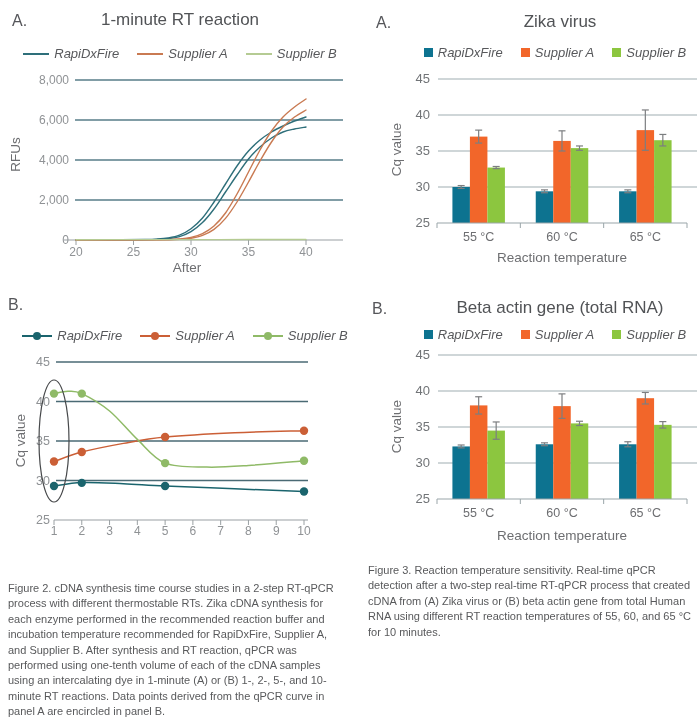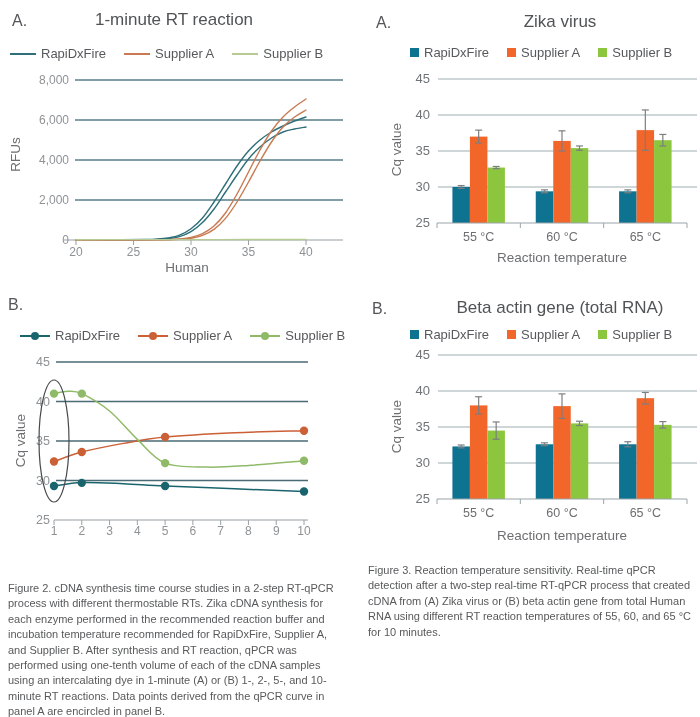--- a/index.html
+++ b/index.html
@@ -2,21 +2,21 @@
 <html><head>
 <meta charset="utf-8">
 <style>
   html,body{margin:0;padding:0;background:#ffffff;}
   .page{position:relative;width:700px;height:717px;background:#ffffff;overflow:hidden;
         font-family:"Liberation Sans",sans-serif;}
   .panel{position:absolute;width:350px;height:290px;}
   .chartsvg{position:absolute;left:0;top:0;}
   .letter{position:absolute;font-size:16px;color:#55565a;}
   .title{position:absolute;font-size:17px;color:#515356;text-align:center;white-space:nowrap;}
-  .legend{position:absolute;display:flex;gap:18px;left:0;right:0;}
+  .legend{position:absolute;display:flex;justify-content:center;gap:18px;left:0;right:0;font-style:italic;}
   .li{display:flex;align-items:center;gap:5px;}
   .sw-sq{width:9px;height:9px;display:inline-block;}
   .sw-line{position:relative;width:30px;height:2px;display:inline-block;}
   .sw-long{width:26px;}
   .sw-dot{position:absolute;left:11px;top:-3px;width:8px;height:8px;border-radius:50%;}
   .ll{font-size:13px;color:#57585b;white-space:nowrap;}
   .xlab{position:absolute;font-size:13.5px;color:#6d6e71;text-align:center;}
   .ylab{position:absolute;font-size:13.5px;color:#6d6e71;width:80px;text-align:center;
         transform:rotate(-90deg);}
   .caption{position:absolute;margin:0;font-size:11px;line-height:15.4px;color:#58595b;}
@@ -48,37 +48,37 @@
         <text x="248.5" y="256" text-anchor="middle" font-size="12" fill="#8f9295" font-family="&quot;Liberation Sans&quot;,sans-serif">35</text>
         <line x1="306" y1="240" x2="306" y2="245" stroke="#9aa0a3" stroke-width="1"></line>
         <text x="306" y="256" text-anchor="middle" font-size="12" fill="#8f9295" font-family="&quot;Liberation Sans&quot;,sans-serif">40</text>
         <path d="M76 239.8C83.66666666666667 239.78333333333333 110.5 239.75 122 239.7C133.5 239.64999999999998 139.25 239.6 145 239.5C150.75 239.4 152.66666666666666 239.35 156.5 239.1C160.33333333333334 238.85 164.16666666666666 238.65 168 238C171.83333333333334 237.35 175.66666666666666 236.73333333333332 179.5 235.2C183.33333333333334 233.66666666666666 187.16666666666666 231.66666666666669 191 228.8C194.83333333333334 225.93333333333334 198.66666666666666 222.46666666666667 202.5 218C206.33333333333334 213.53333333333333 210.16666666666666 207.66666666666666 214 202C217.83333333333334 196.33333333333334 221.66666666666666 190 225.5 184C229.33333333333334 178 233.16666666666666 171.5 237 166C240.83333333333334 160.5 244.66666666666666 155.33333333333334 248.5 151C252.33333333333334 146.66666666666666 256.1666666666667 143.16666666666666 260 140C263.8333333333333 136.83333333333334 267.6666666666667 134.33333333333334 271.5 132C275.3333333333333 129.66666666666666 279.1666666666667 127.83333333333333 283 126C286.8333333333333 124.16666666666667 290.6666666666667 122.5 294.5 121C298.3333333333333 119.5 304.0833333333333 117.66666666666667 306 117" fill="none" stroke="#2e6f7a" stroke-width="1.4" stroke-linecap="round"></path>
         <path d="M76 239.9C83.66666666666667 239.88333333333333 110.5 239.84333333333336 122 239.8C133.5 239.75666666666666 139.25 239.70666666666665 145 239.64C150.75 239.57333333333332 152.66666666666666 239.57333333333332 156.5 239.4C160.33333333333334 239.2266666666667 164.16666666666666 239.06666666666666 168 238.6C171.83333333333334 238.13333333333333 175.66666666666666 237.76666666666665 179.5 236.6C183.33333333333334 235.43333333333334 187.16666666666666 233.93333333333334 191 231.6C194.83333333333334 229.26666666666665 198.66666666666666 226.36666666666667 202.5 222.6C206.33333333333334 218.83333333333331 210.16666666666666 214.1 214 209C217.83333333333334 203.9 221.66666666666666 197.66666666666666 225.5 192C229.33333333333334 186.33333333333334 233.16666666666666 180.5 237 175C240.83333333333334 169.5 244.66666666666666 163.66666666666666 248.5 159C252.33333333333334 154.33333333333334 256.1666666666667 150.5 260 147C263.8333333333333 143.5 267.6666666666667 140.5 271.5 138C275.3333333333333 135.5 279.1666666666667 133.5 283 132C286.8333333333333 130.5 290.6666666666667 129.83333333333334 294.5 129C298.3333333333333 128.16666666666666 304.0833333333333 127.33333333333333 306 127" fill="none" stroke="#2e6f7a" stroke-width="1.4" stroke-linecap="round"></path>
         <path d="M76 239.9C87.5 239.89000000000001 129.66666666666666 239.89000000000001 145 239.84C160.33333333333334 239.79 162.25 239.74 168 239.6C173.75 239.45999999999998 175.66666666666666 239.36666666666667 179.5 239C183.33333333333334 238.63333333333333 187.16666666666666 238.3 191 237.4C194.83333333333334 236.5 198.66666666666666 235.5 202.5 233.6C206.33333333333334 231.7 210.16666666666666 229.43333333333334 214 226C217.83333333333334 222.56666666666666 221.66666666666666 218.33333333333334 225.5 213C229.33333333333334 207.66666666666666 233.16666666666666 200.83333333333334 237 194C240.83333333333334 187.16666666666666 244.66666666666666 179.33333333333334 248.5 172C252.33333333333334 164.66666666666666 256.1666666666667 156.83333333333334 260 150C263.8333333333333 143.16666666666666 267.6666666666667 136.5 271.5 131C275.3333333333333 125.5 279.1666666666667 121 283 117C286.8333333333333 113 290.6666666666667 110 294.5 107C298.3333333333333 104 304.0833333333333 100.33333333333333 306 99" fill="none" stroke="#c97a52" stroke-width="1.4" stroke-linecap="round"></path>
         <path d="M76 240C87.5 239.98333333333335 129.66666666666666 239.94 145 239.9C160.33333333333334 239.86 162.25 239.84333333333333 168 239.76C173.75 239.67666666666665 175.66666666666666 239.66 179.5 239.4C183.33333333333334 239.14000000000001 187.16666666666666 238.86666666666665 191 238.2C194.83333333333334 237.53333333333333 198.66666666666666 236.86666666666667 202.5 235.4C206.33333333333334 233.93333333333334 210.16666666666666 232.23333333333335 214 229.4C217.83333333333334 226.56666666666666 221.66666666666666 222.96666666666667 225.5 218.4C229.33333333333334 213.83333333333334 233.16666666666666 208.06666666666666 237 202C240.83333333333334 195.93333333333334 244.66666666666666 188.83333333333334 248.5 182C252.33333333333334 175.16666666666666 256.1666666666667 167.66666666666666 260 161C263.8333333333333 154.33333333333334 267.6666666666667 147.66666666666666 271.5 142C275.3333333333333 136.33333333333334 279.1666666666667 131.16666666666666 283 127C286.8333333333333 122.83333333333333 290.6666666666667 119.83333333333333 294.5 117C298.3333333333333 114.16666666666667 304.0833333333333 111.16666666666667 306 110" fill="none" stroke="#c97a52" stroke-width="1.4" stroke-linecap="round"></path>
         <path d="M76 239.7C85.58333333333333 239.69 114.33333333333333 239.65666666666664 133.5 239.64C152.66666666666666 239.62333333333333 171.83333333333334 239.61333333333332 191 239.6C210.16666666666666 239.58666666666667 229.33333333333334 239.57666666666665 248.5 239.56C267.6666666666667 239.54333333333335 296.4166666666667 239.51 306 239.5" fill="none" stroke="#b5cb93" stroke-width="1.4" stroke-linecap="round"></path>
       </svg>
     <div class="letter" style="left:12px;top:12px">A.</div>
-    <div class="title" style="left:24px;top:10px;width:300px">1-minute RT reaction</div>
+    <div class="title" style="left:30px;top:10px;width:300px">1-minute RT reaction</div>
     <div class="legend" style="top:46px;left:10px">
         <div class="li">
           <span class="sw-line sw-long" style="background: rgb(46, 111, 122);"></span>
           <span class="ll">RapiDxFire</span>
         </div>
         <div class="li">
           <span class="sw-line sw-long" style="background: rgb(201, 122, 82);"></span>
           <span class="ll">Supplier A</span>
         </div>
         <div class="li">
           <span class="sw-line sw-long" style="background: rgb(181, 203, 147);"></span>
           <span class="ll">Supplier B</span>
         </div>
       </div>
     <div class="ylab" style="left:-25px;top:147px">RFUs</div>
-    <div class="xlab" style="left:42px;top:260px;width:290px">Human</div>
+    <div class="xlab" style="left:42px;top:260px;width:290px">After</div>
   </section>
 
   <section class="panel" style="left:350px;top:0">
     <svg class="chartsvg" width="350" height="290">
         <text x="80" y="227" text-anchor="end" font-size="13" fill="#717477" font-family="&quot;Liberation Sans&quot;,sans-serif">25</text>
         <line x1="88" y1="187" x2="347" y2="187" stroke="#9fadb2" stroke-width="1.1"></line>
         <text x="80" y="191" text-anchor="end" font-size="13" fill="#717477" font-family="&quot;Liberation Sans&quot;,sans-serif">30</text>
         <line x1="88" y1="151" x2="347" y2="151" stroke="#9fadb2" stroke-width="1.1"></line>
         <text x="80" y="155" text-anchor="end" font-size="13" fill="#717477" font-family="&quot;Liberation Sans&quot;,sans-serif">35</text>
         <line x1="88" y1="115" x2="347" y2="115" stroke="#9fadb2" stroke-width="1.1"></line>

